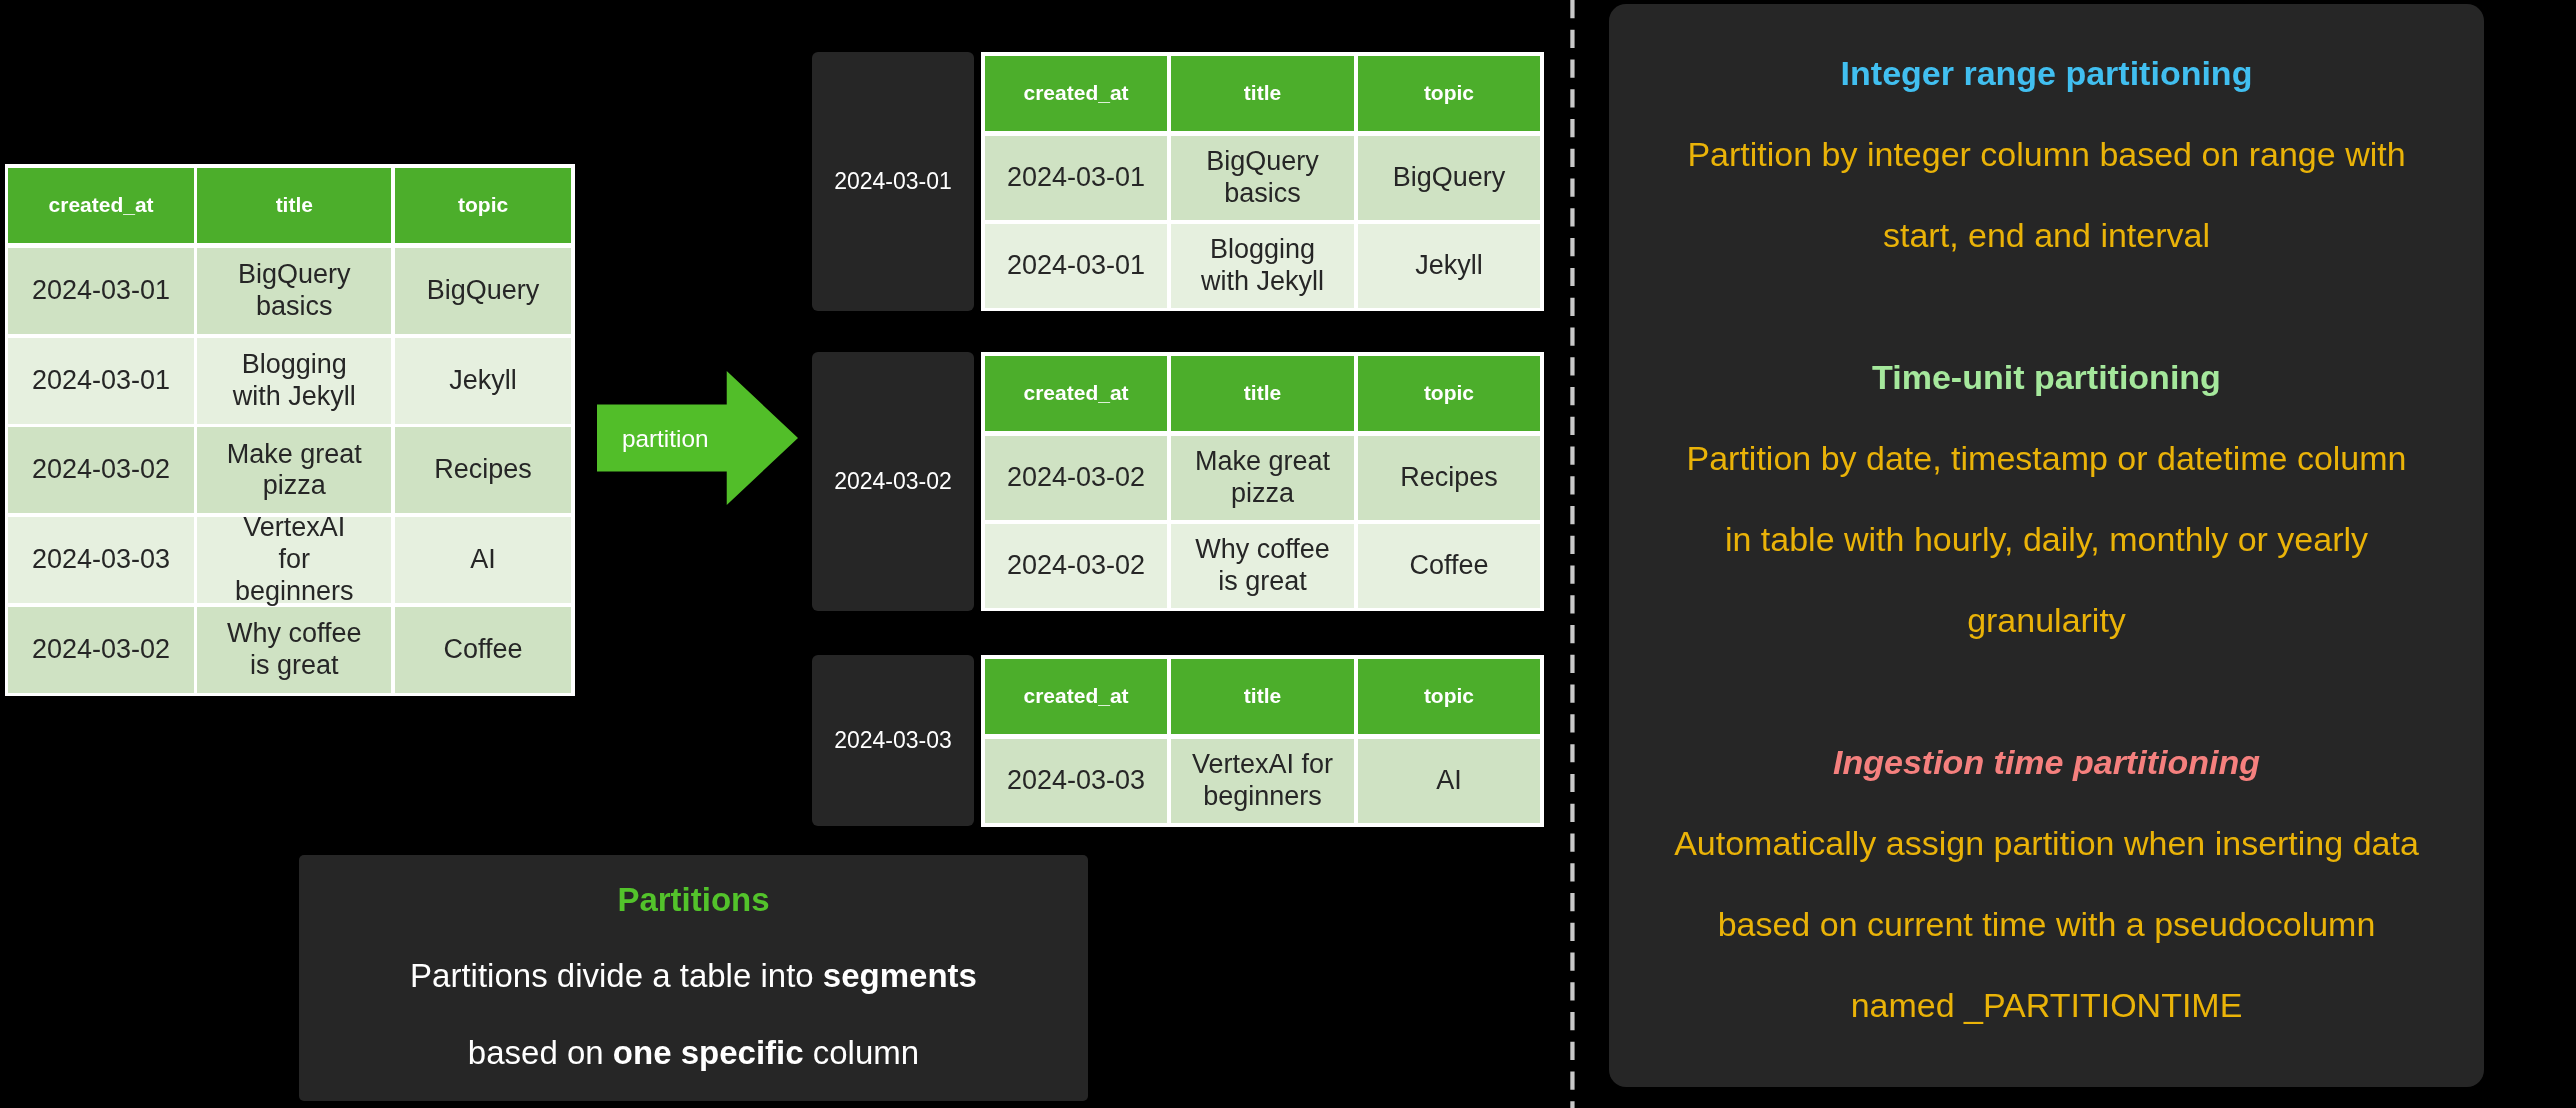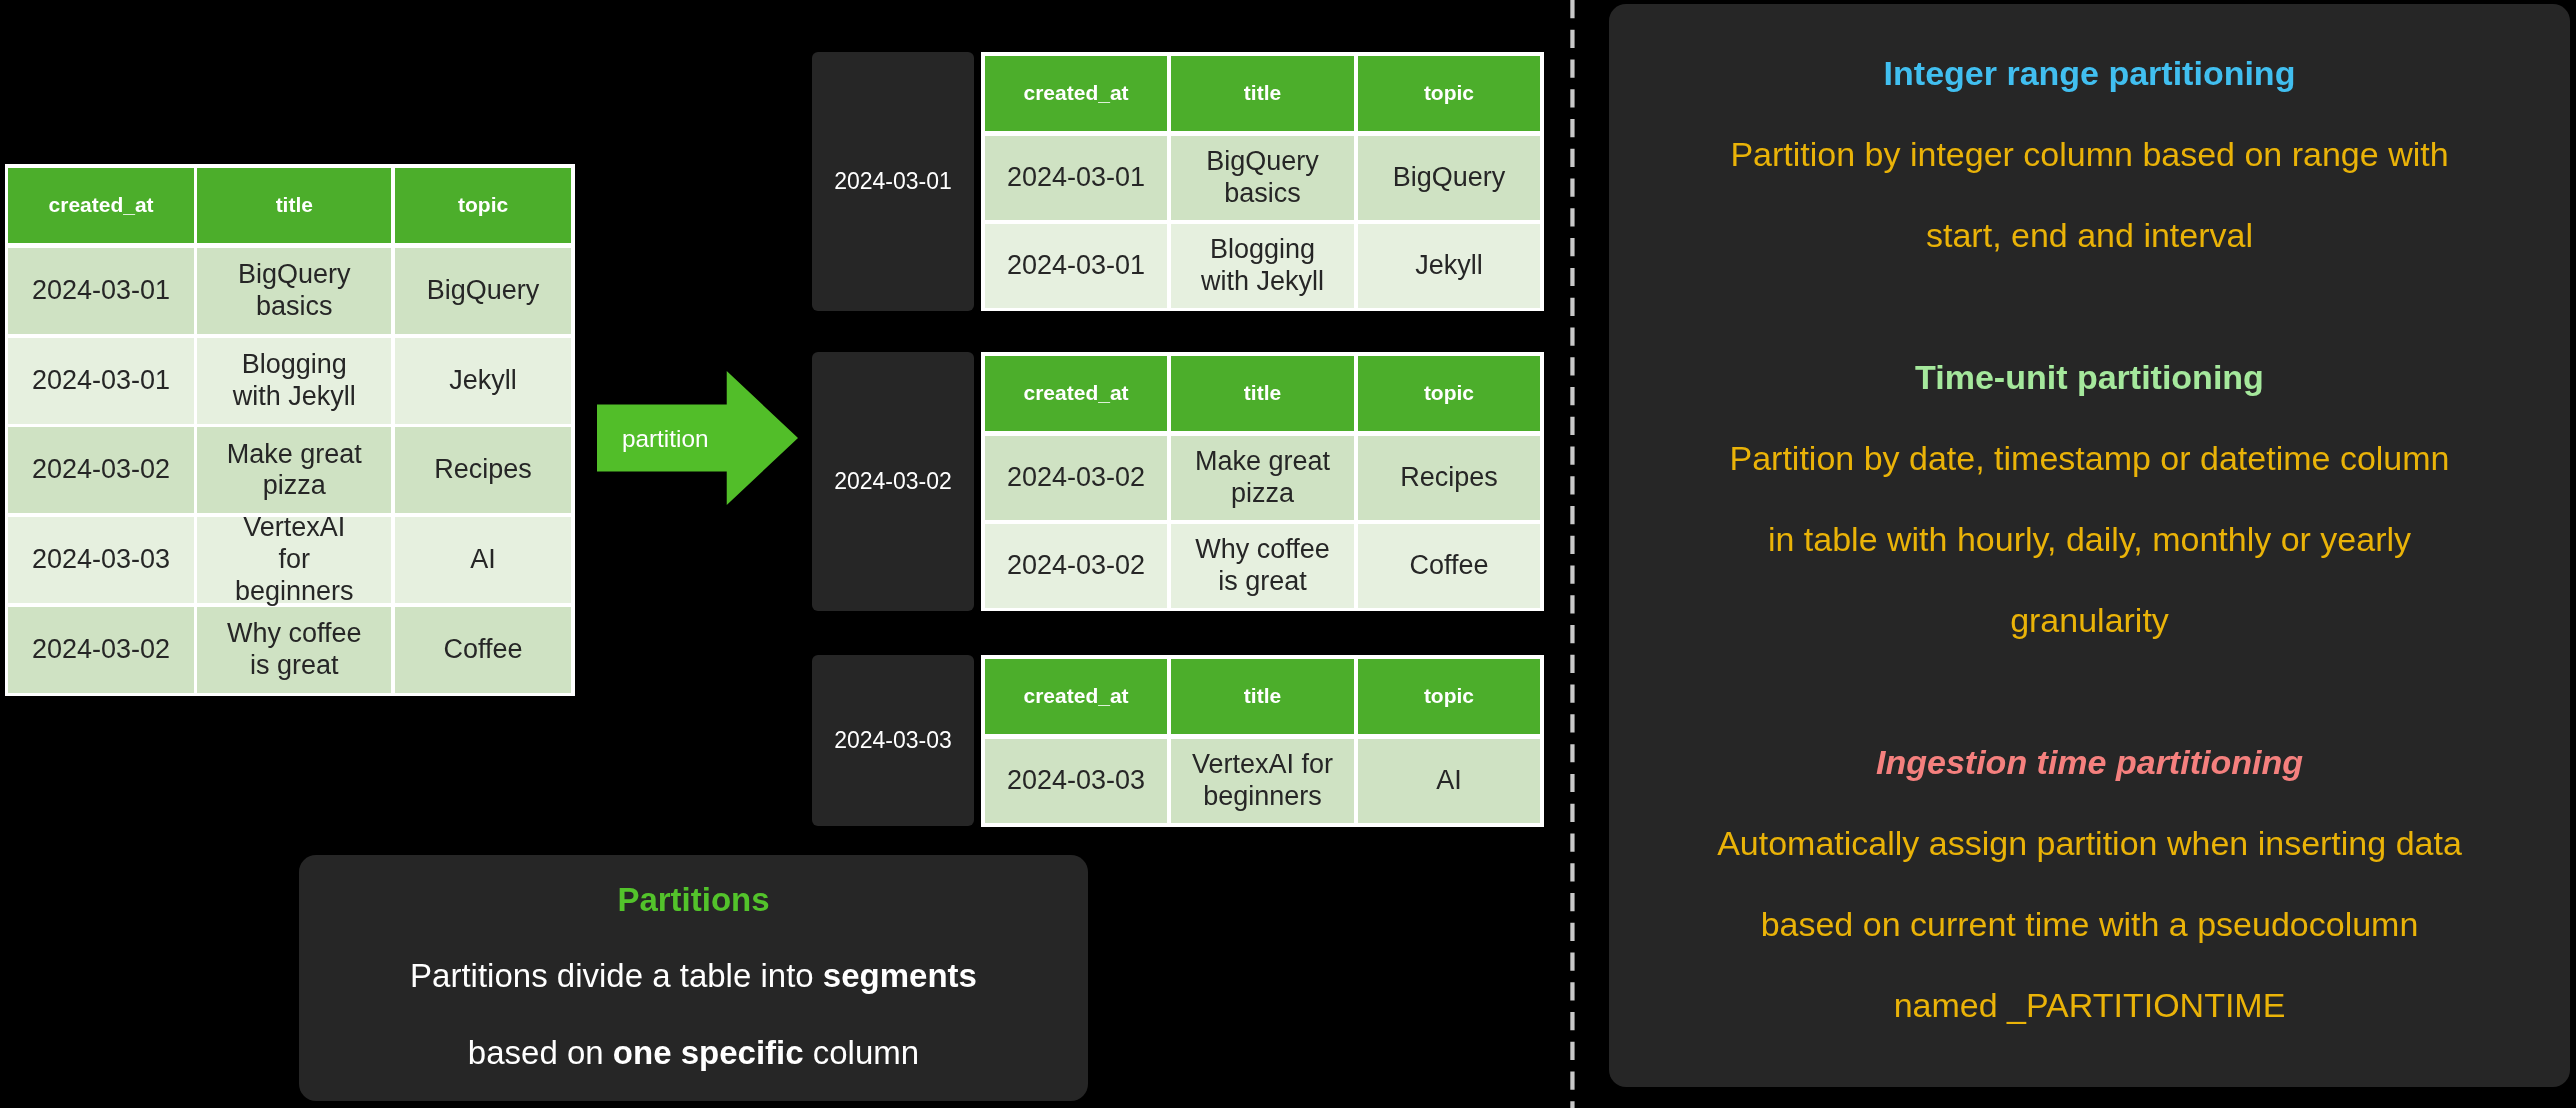--- a/index.html
+++ b/index.html
@@ -77,39 +77,39 @@
     font-size: 40px;
     font-family: "Liberation Sans", "DejaVu Sans", sans-serif;
   }
 
   
   .note {
     position: absolute;
     left: 299px; top: 855px; width: 789px; height: 246px;
     box-sizing: border-box;
     background: var(--box_dark, #262626);
-    border-radius: 17px;
+    border-radius: 5px;
     display: flex; flex-direction: column;
     align-items: center; justify-content: space-between;
     padding: 25.5px 18px 29px;
   }
   .note-title {
     color: var(--note_title_green, #53C32B);
     font-size: 33px; font-weight: 700;
   }
   .note-line { color: #fff; font-size: 33px; text-align: center; }
   .b { font-weight: 700; }
 
   
   .sep { position: absolute; left: 1570px; top: 0; }
 
   
   .panel {
     position: absolute;
-    left: 1609px; top: 4.3px; width: 961px; height: 1083px;
+    left: 1609px; top: 4.3px; width: 875px; height: 1083px;
     box-sizing: border-box;
     background: var(--box_dark, #262626);
     border-radius: 17px;
     padding: 29px 12px 12px;
   }
   .sec + .sec { margin-top: 61px; }
   .line {
     height: 81px; line-height: 81px;
     text-align: center;
     font-size: 34px;

